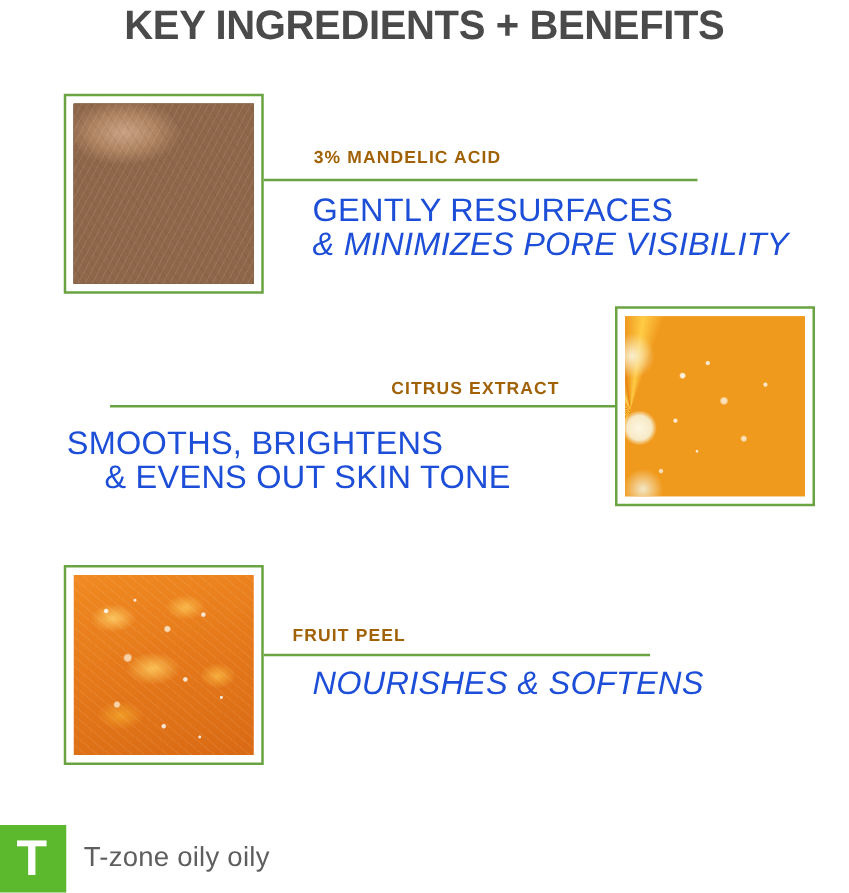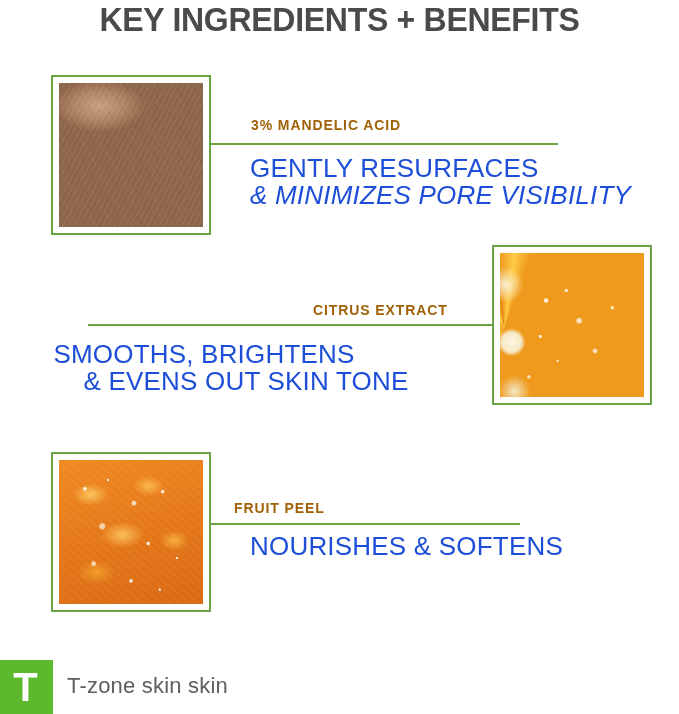--- a/index.html
+++ b/index.html
@@ -200,19 +200,19 @@
 <div class="ing-desc" style="left:0px; top:368px; width:492px; text-align:center;">&amp; EVENS OUT SKIN TONE</div>
 
 <div class="photo-frame" style="left:51px; top:452px; width:160px; height:160px;">
   <div class="photo photo-peel"></div>
 </div>
 
 <div class="rule" style="left:211px; top:523px; width:309px;"></div>
 
 <div class="ing-name" style="left:234px; top:499px;">FRUIT PEEL</div>
 
-<div class="ing-desc" style="left:250px; top:533px;">NOURISHES &amp; SOFTENS</div>
+<div class="ing-desc" style="left:250px; top:533px;font-style:italic;">NOURISHES &amp; SOFTENS</div>
 
 <div class="badge" style="left:-2px; top:660px; width:55px; height:56px;">
   <span>T</span>
 </div>
 
-<div class="footer-label" style="left:67px; top:672px;">T-zone skin skin</div>
+<div class="footer-label" style="left:67px; top:672px;">T-zone oily oily</div>
 
 </body></html>

